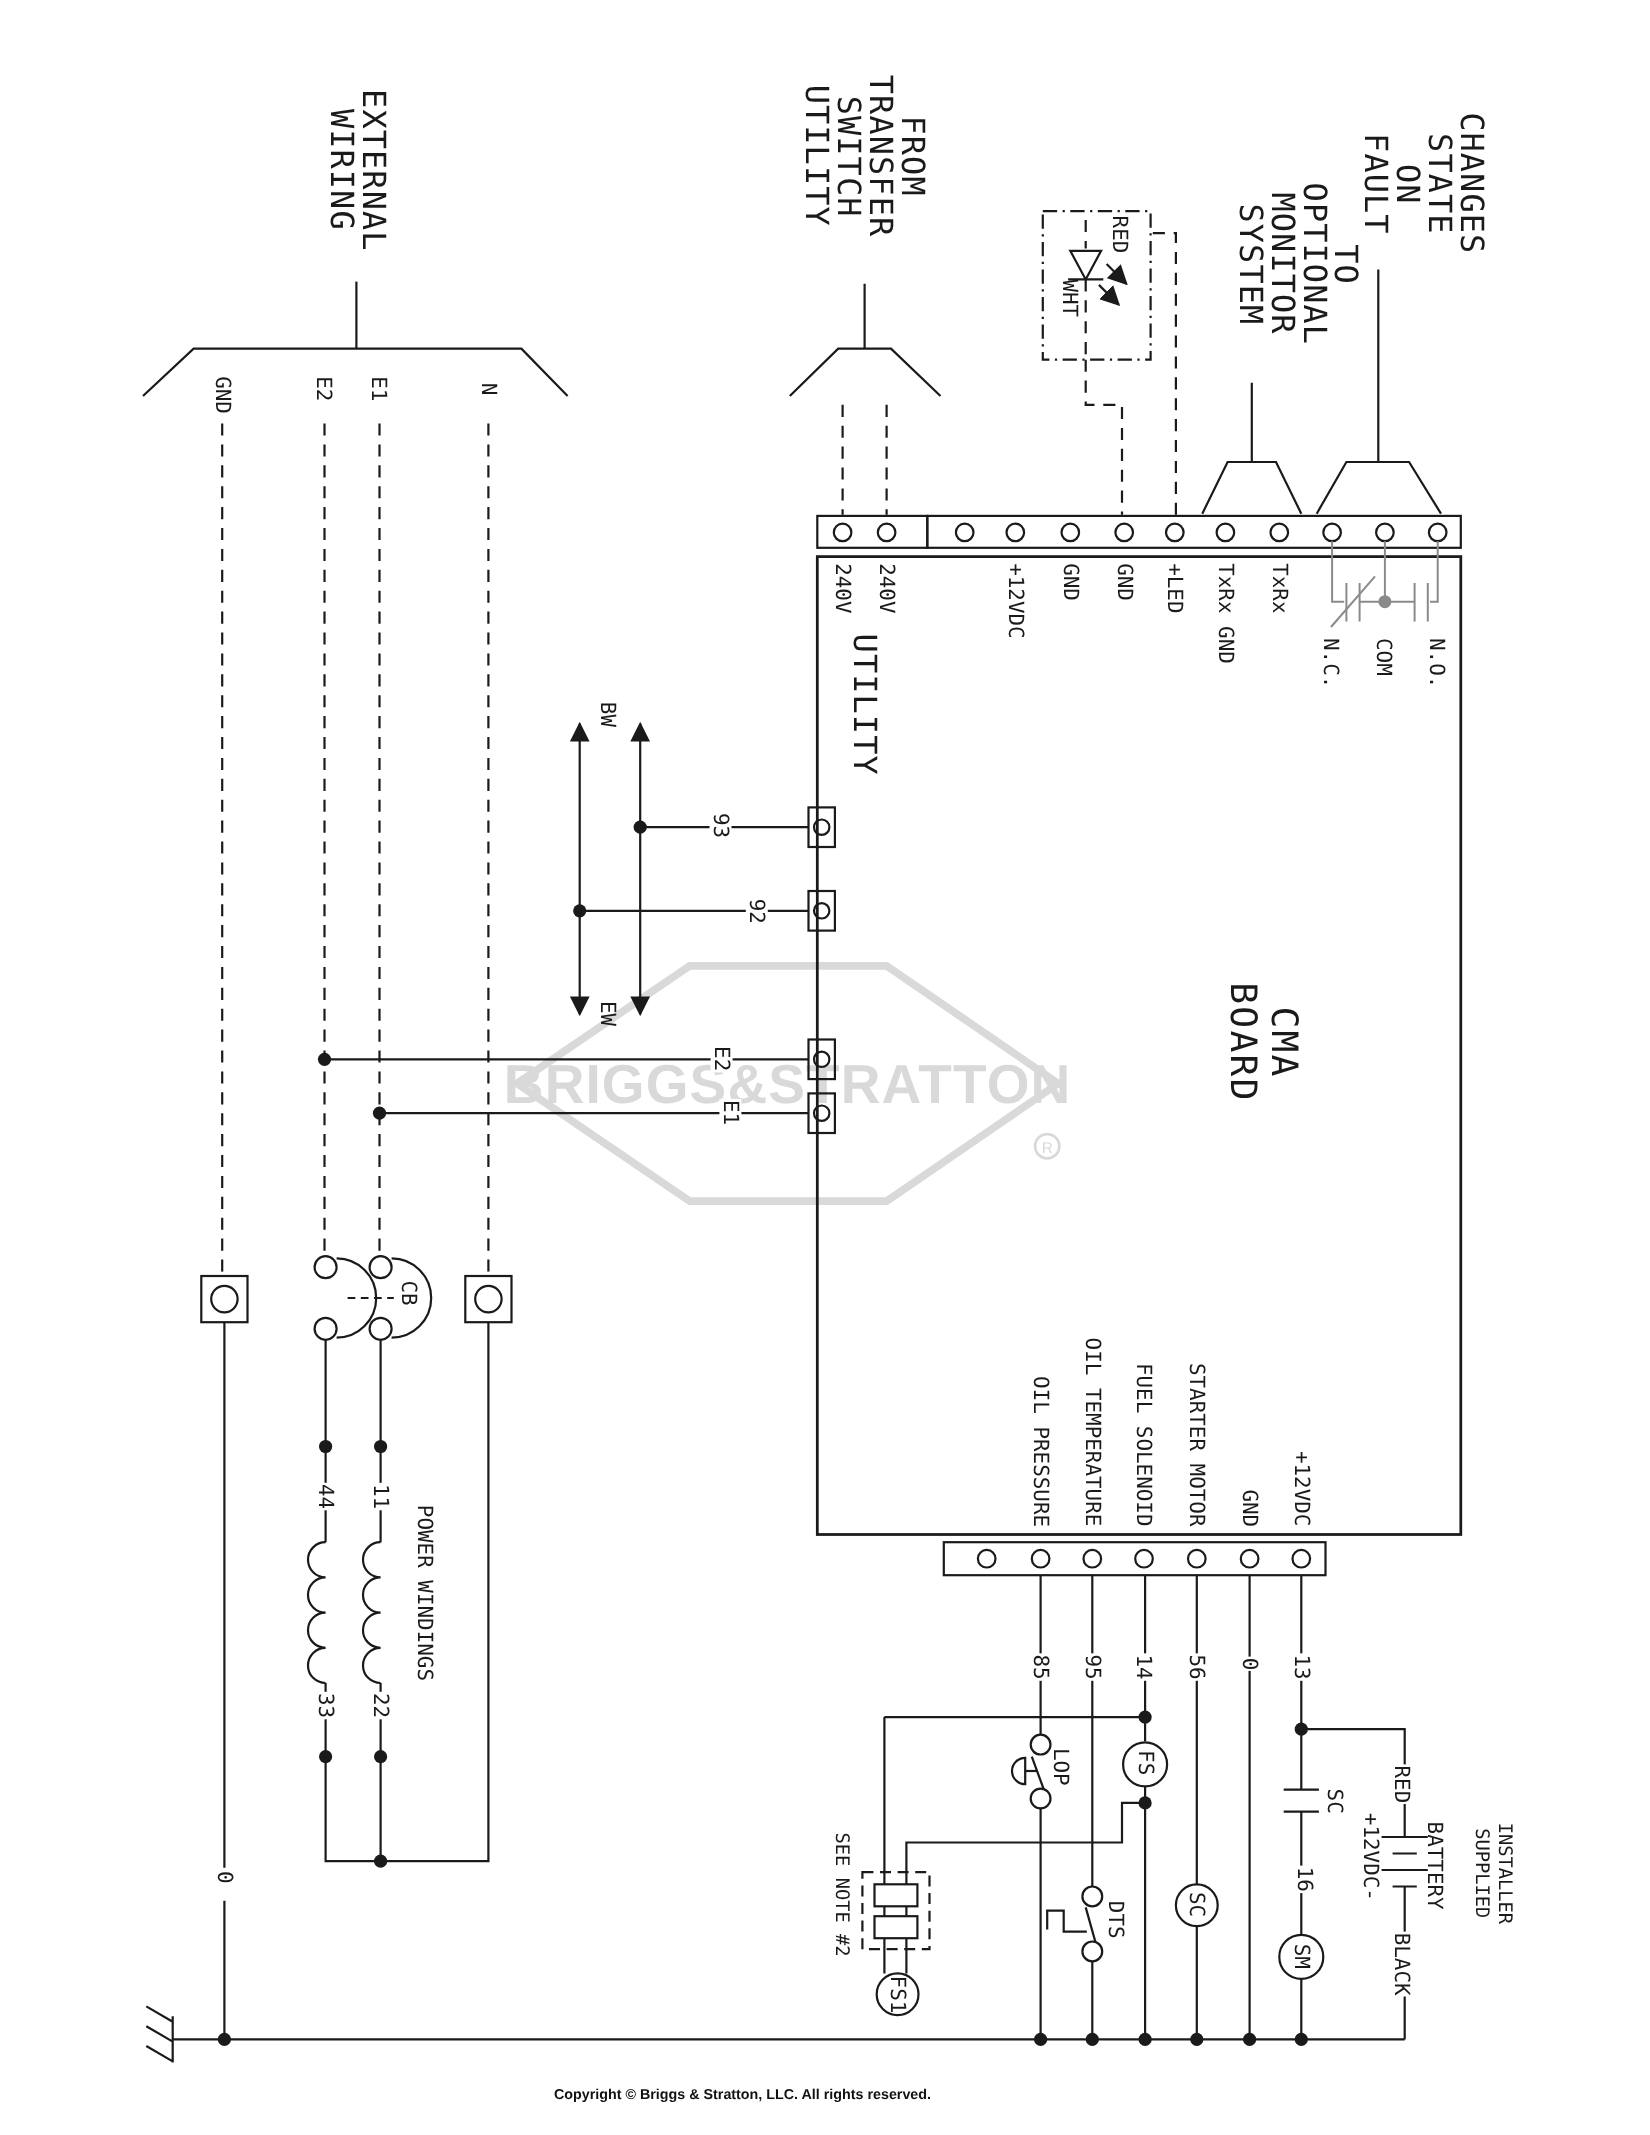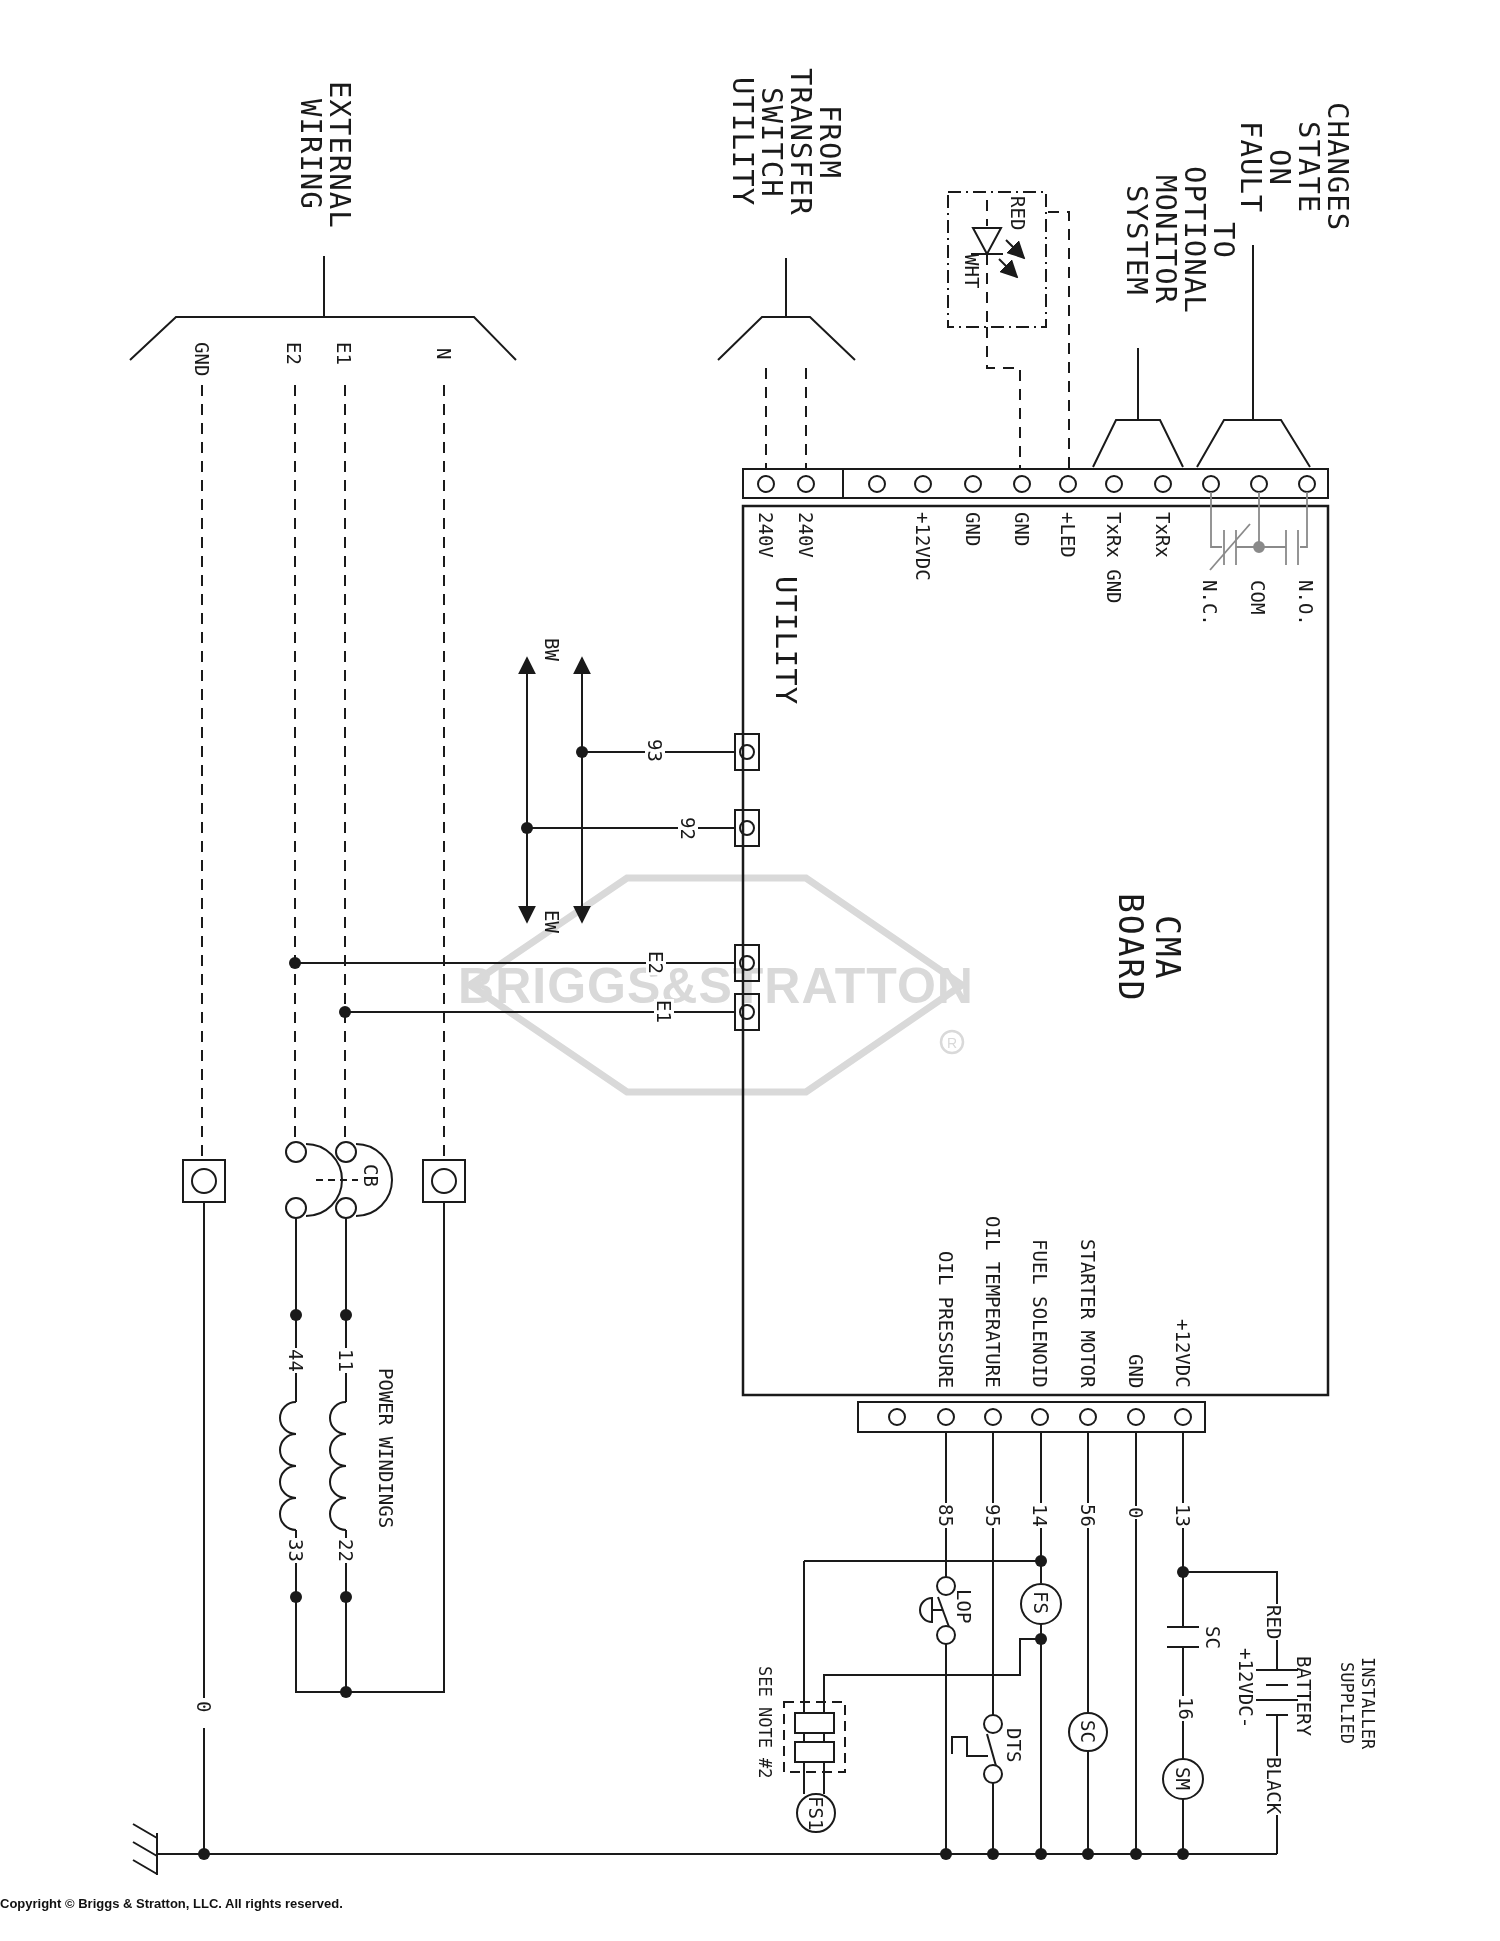--- a/index.html
+++ b/index.html
@@ -7,22 +7,22 @@
           font-family:"DejaVu Sans Mono","Liberation Mono",monospace;color:#1a1a1a;}
   svg{position:absolute;left:0;top:0;}
   .vtext{position:absolute;writing-mode:vertical-rl;text-orientation:sideways;
          white-space:pre;color:#1a1a1a;line-height:1;}
   .t29{font-size:29px;line-height:29px;letter-spacing:1px;}
   .t33{font-size:33px;line-height:37px;letter-spacing:2px;}
   .t19{font-size:19px;line-height:20px;}
   .t17{font-size:17px;line-height:21px;}
   .ctr{text-align:center;}
   .bg{background:#fff;padding:1px 0;}
-  #copyright{position:absolute;left:0;top:1896px;width:1260px;
-             font-family:"Liberation Sans",sans-serif;font-weight:bold;font-size:13px;color:#111;}
+  #copyright{position:absolute;left:0;top:1896px;width:1260px;text-align:center;
+             font-family:"Liberation Sans",sans-serif;font-weight:bold;font-size:13px;color:#111;padding-left:45px;}
 </style>
 </head>
 <body>
 
 <div id="canvas">
 
 <svg width="1500" height="1941" viewBox="0 0 1500 1941">
   <defs>
     <marker id="ah" viewBox="0 0 10 10" refX="9" refY="5" markerWidth="9" markerHeight="9" orient="auto-start-reverse">
           <path d="M0 0 L10 5 L0 10 z" fill="#1a1a1a"></path>

